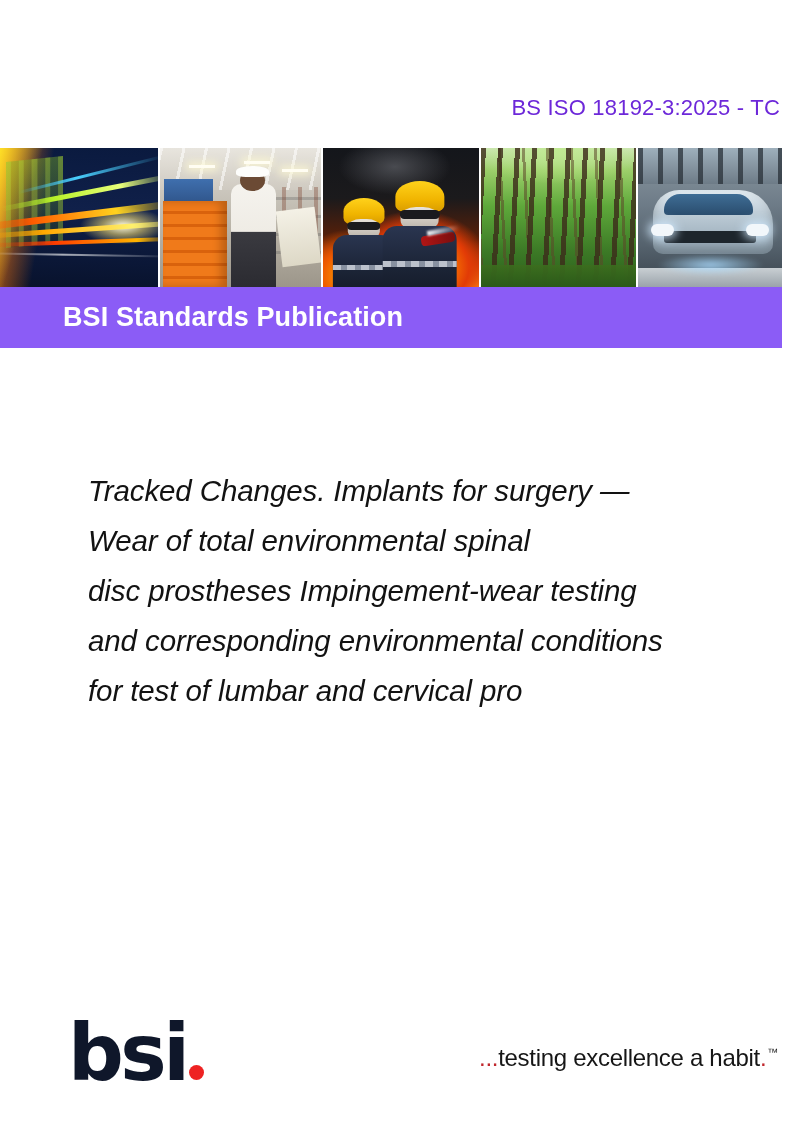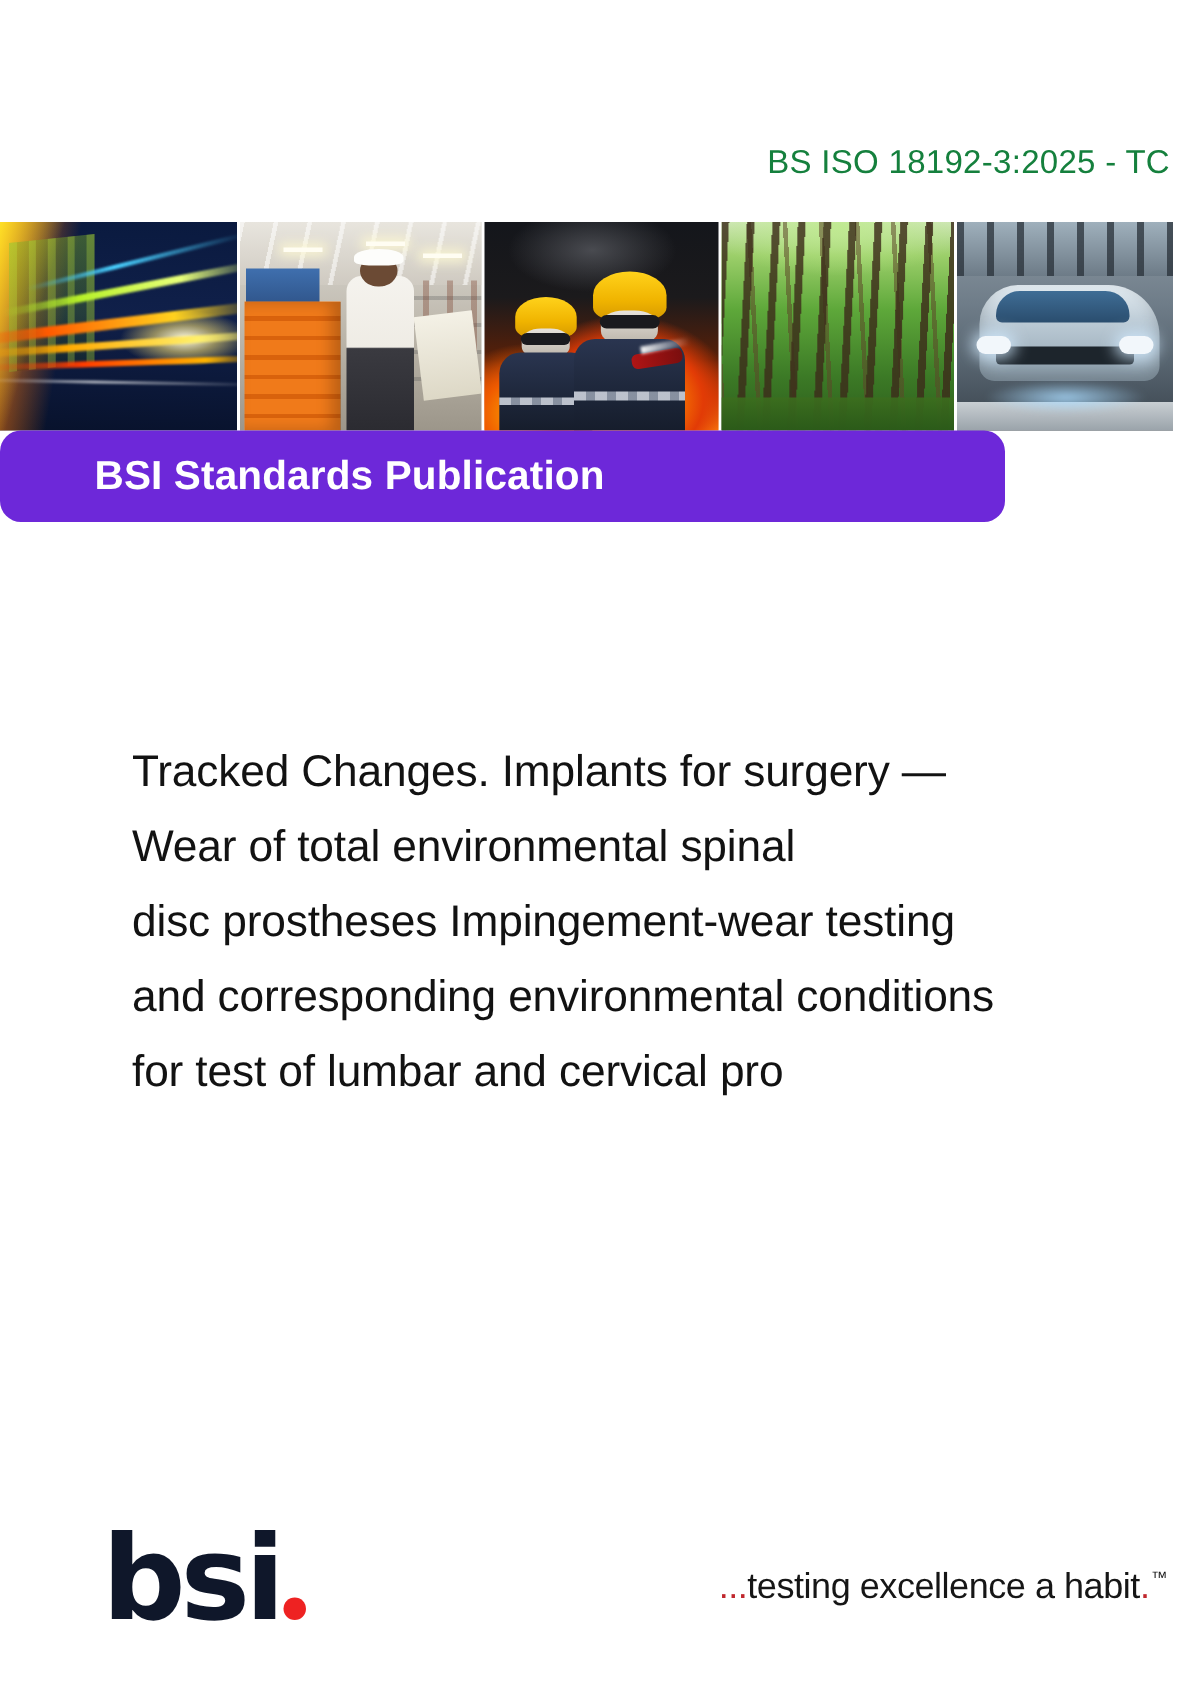--- a/index.html
+++ b/index.html
@@ -16,21 +16,21 @@
     overflow: hidden;
   }
 
   
   .doc-ref {
     position: absolute;
     top: 95px;
     right: 20px;
     font-size: 22px;
     letter-spacing: 0.2px;
-    color: #15803d;
+    color: #6d28d9;
     white-space: nowrap;
   }
 
   
   .banner {
     position: absolute;
     left: 0;
     top: 148px;
     width: 782px;
     height: 200px;
@@ -247,45 +247,45 @@
   .p5 .floor {
     position: absolute; left: 0; bottom: 0; width: 100%; height: 14%;
     background: linear-gradient(180deg, #c9cfd3, #9aa3aa);
   }
 
   
   .red-bar {
     position: absolute;
     left: 0;
     top: 139px;
-    width: 670px;
+    width: 782px;
     height: 61px;
-    background: #6d28d9;
-    border-radius: 14px;
+    background: #8b5cf6;
   }
   .banner-title {
     position: absolute;
     left: 63px;
     top: 0;
     height: 61px;
     display: flex;
     align-items: center;
     color: #ffffff;
     font-size: 27px;
     font-weight: 600;
     letter-spacing: 0.1px;
     white-space: nowrap;
   }
 
   
   .title-block {
     position: absolute;
     left: 88px;
-    top: 490px;
+    top: 466px;
     width: 680px;
+    font-style: italic;
   }
   .title-line {
     font-size: 29.5px;
     line-height: 50px;
     color: #121212;
     white-space: nowrap;
     letter-spacing: -0.1px;
   }
 
   

